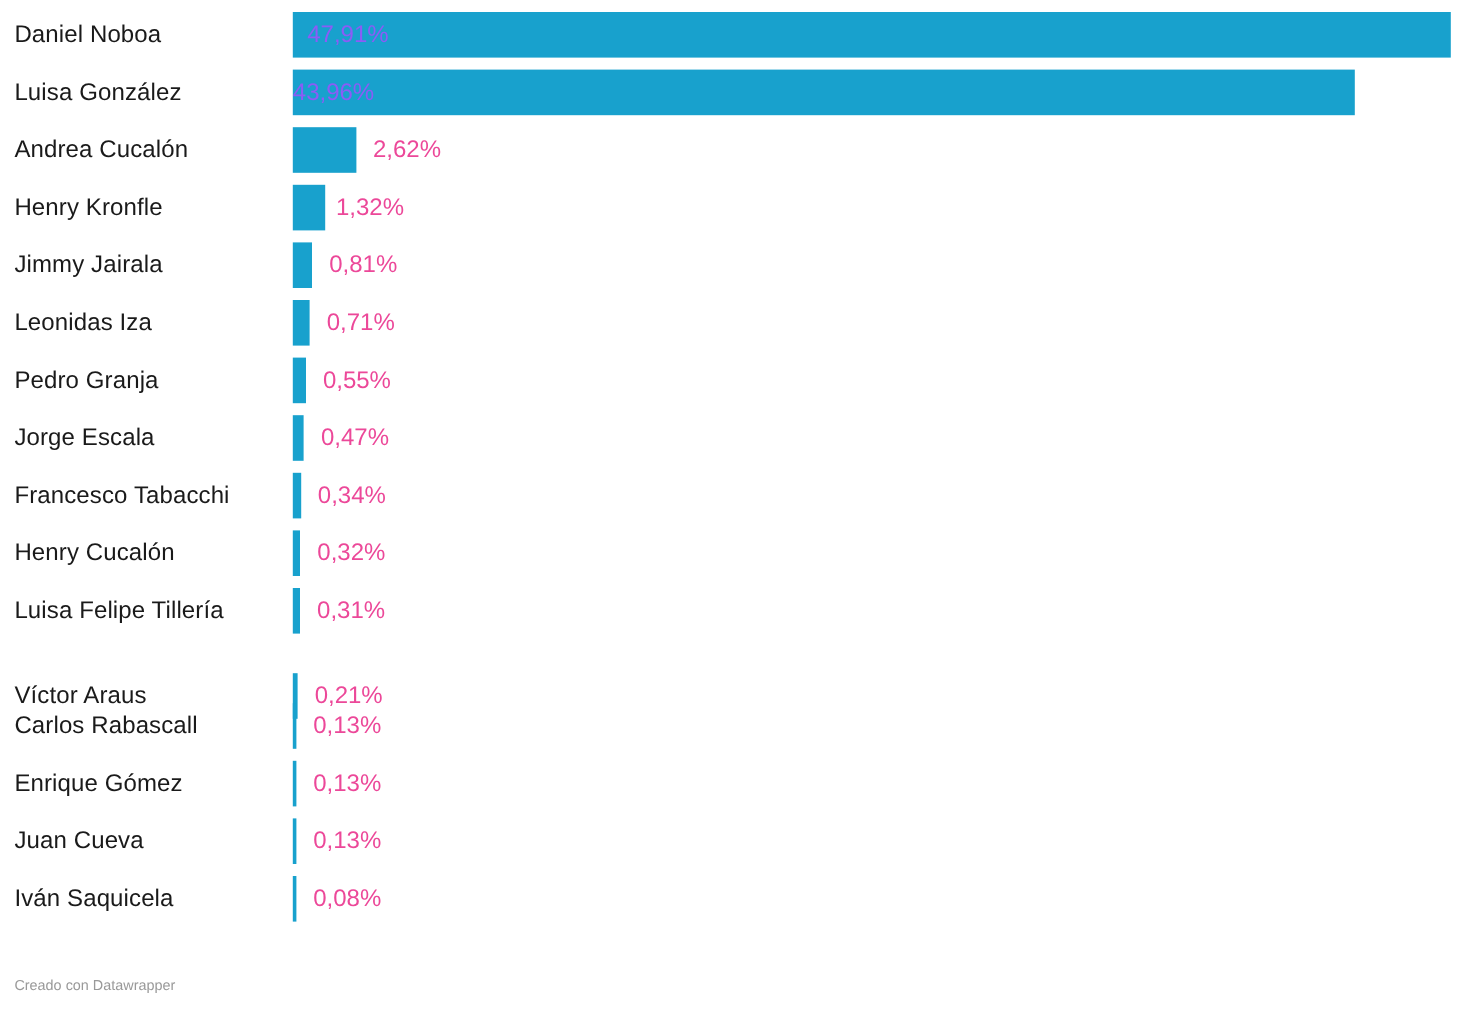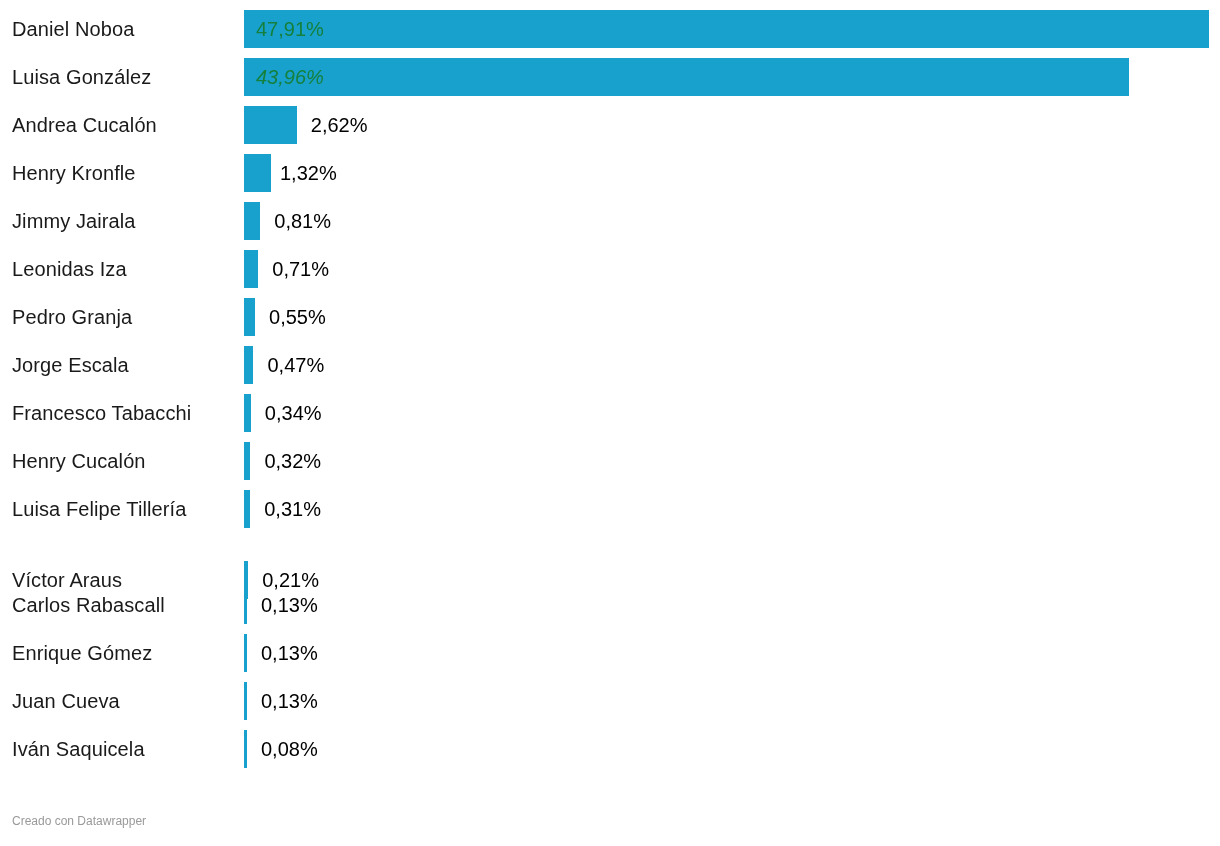--- a/index.html
+++ b/index.html
@@ -58,24 +58,24 @@
 
   .val {
     position: absolute;
     top: 0;
     height: 38px;
     line-height: 38px;
     font-size: 20px;
     white-space: nowrap;
   }
   .val.inside {
-    color: #15803d;
+    color: #8b5cf6;
   }
   .val.outside {
-    color: #000000;
+    color: #ec4899;
   }
 
   .footer {
     position: absolute;
     left: 12px;
     top: 810px;
     font-size: 12px;
     color: #999999;
     line-height: 22px;
     white-space: nowrap;
@@ -87,21 +87,21 @@
 <div id="chart">
   <div class="plot" id="plot">
       <div class="row" style="top: 10px;">
         <div class="row-label">Daniel Noboa</div>
         <div class="bar" style="left: 244px; width: 965px; background: rgb(24, 161, 205);"></div>
         <div class="val inside" style="left: 256px;">47,91%</div>
       </div>
       <div class="row" style="top: 58px;">
         <div class="row-label">Luisa González</div>
         <div class="bar" style="left: 244px; width: 885.439px; background: rgb(24, 161, 205);"></div>
-        <div class="val inside" style="left: 256px; font-style: italic;">43,96%</div>
+        <div class="val inside" style="left: 244px;">43,96%</div>
       </div>
       <div class="row" style="top: 106px;">
         <div class="row-label">Andrea Cucalón</div>
         <div class="bar" style="left: 244px; width: 52.7719px; background: rgb(24, 161, 205);"></div>
         <div class="val outside" style="left: 310.772px;">2,62%</div>
       </div>
       <div class="row" style="top: 154px;">
         <div class="row-label">Henry Kronfle</div>
         <div class="bar" style="left: 244px; width: 26.5874px; background: rgb(24, 161, 205);"></div>
         <div class="val outside" style="left: 280px;">1,32%</div>

